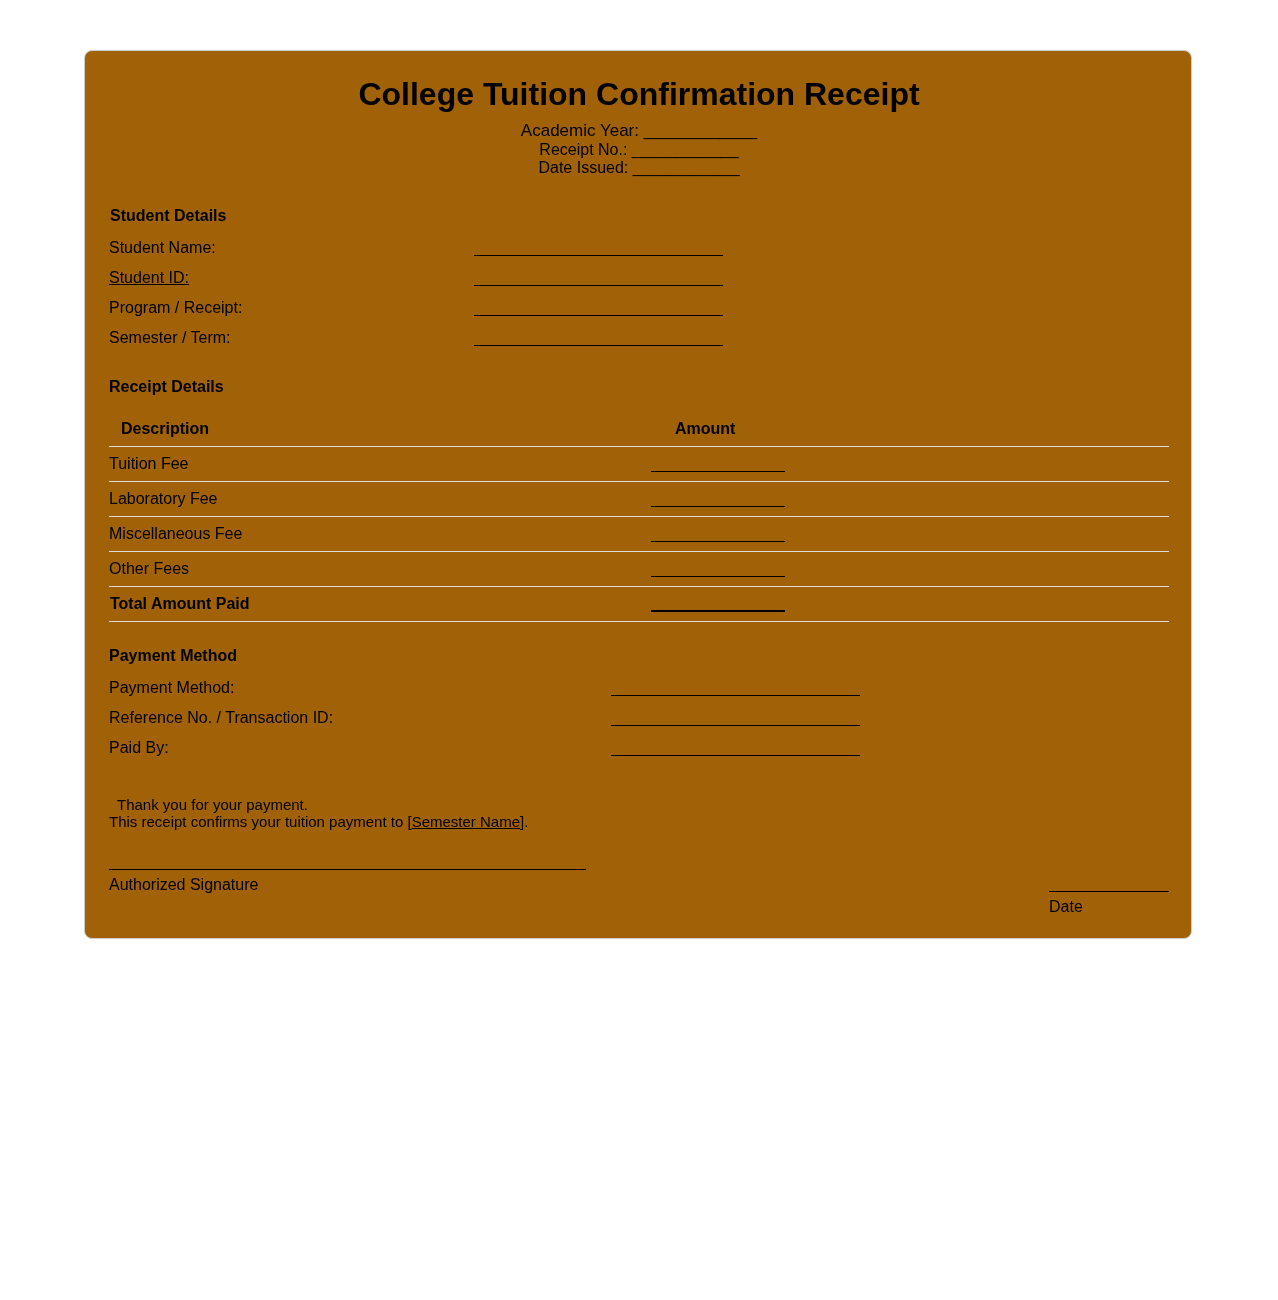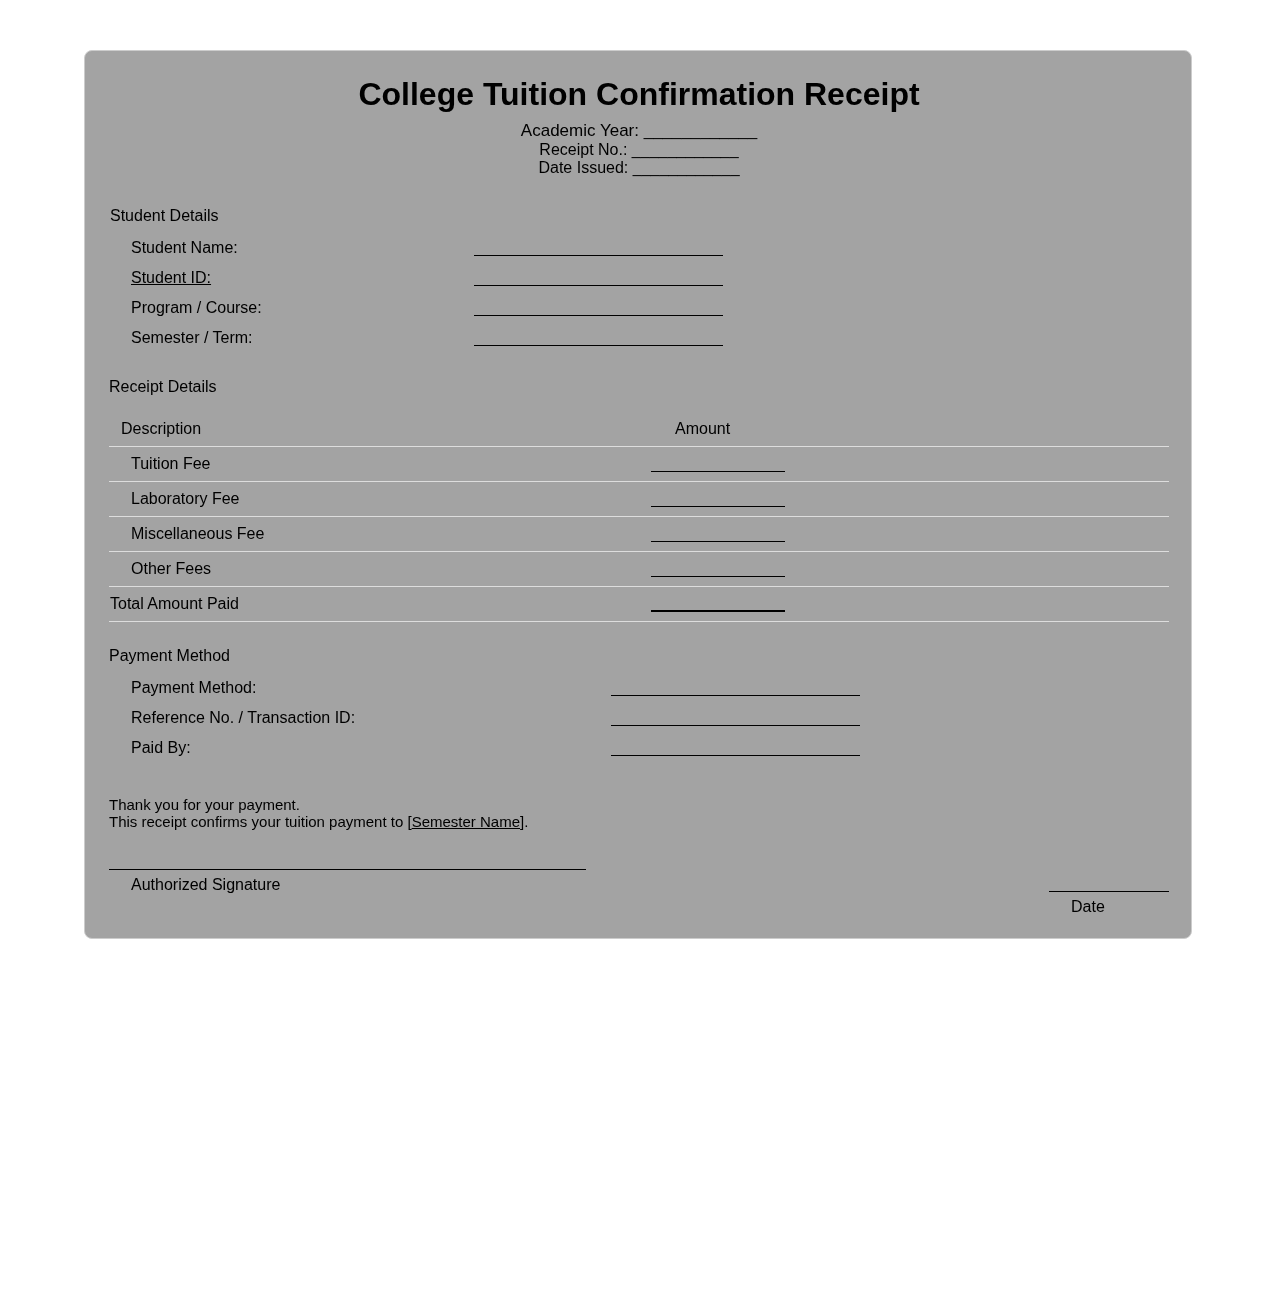--- a/index.html
+++ b/index.html
@@ -1,28 +1,28 @@
 <!DOCTYPE html>
 <html><head>
 <meta charset="utf-8">
 <style>
   html, body { margin: 0; padding: 0; background: #ffffff; }
   body { width: 1278px; height: 1300px; position: relative; font-family: "Liberation Sans", sans-serif; color: #000; }
   .card {
     position: absolute; left: 84px; top: 50px; width: 1108px; height: 889px;
-    border: 1px solid #cccccc; border-radius: 8px; box-sizing: border-box; background: #a3a3a3;
+    border: 1px solid #cccccc; border-radius: 8px; box-sizing: border-box; background: #a16207;
   }
   .abs { position: absolute; white-space: nowrap; }
   .title { left: 0; width: 1108px; top: 24px; text-align: center; font-size: 32px; font-weight: bold; line-height: 38px; }
   .meta { left: 0; width: 1108px; text-align: center; }
   .meta1 { top: 70px; font-size: 17px; line-height: 20px; }
   .meta2 { top: 90px; font-size: 16px; line-height: 18px; }
   .meta3 { top: 108px; font-size: 16px; line-height: 18px; text-align: center; }
-  .h { font-size: 16px; font-weight: normal; line-height: 20px; }
-  .lbl { font-size: 16px; line-height: 20px; margin-left: 22px; }
+  .h { font-size: 16px; font-weight: bold; line-height: 20px; }
+  .lbl { font-size: 16px; line-height: 20px; }
   .line { position: absolute; height: 0; border-top: 1px solid #000; }
   .line.thick { border-top-width: 2px; }
   .rule { position: absolute; left: 24px; width: 1060px; height: 0; border-top: 1px solid #dddddd; }
   .underline { text-decoration: underline; }
   .foot { font-size: 15px; line-height: 17px; }
 </style>
 </head>
 <body>
 
 <div class="card">
@@ -32,21 +32,21 @@
   <div class="abs meta meta3">Date Issued: ____________</div>
 
   <div class="abs h" style="left:25px; top:155px;">Student Details</div>
 
   <div class="abs lbl" style="left:24px; top:187px;">Student Name:</div>
   <div class="line" style="left:389px; top:204px; width:249px;"></div>
 
   <div class="abs lbl" style="left:24px; top:217px;text-decoration:underline;">Student ID:</div>
   <div class="line" style="left:389px; top:234px; width:249px;"></div>
 
-  <div class="abs lbl" style="left:24px; top:247px;">Program / Course:</div>
+  <div class="abs lbl" style="left:24px; top:247px;">Program / Receipt:</div>
   <div class="line" style="left:389px; top:264px; width:249px;"></div>
 
   <div class="abs lbl" style="left:24px; top:277px;text-align:right;">Semester / Term:</div>
   <div class="line" style="left:389px; top:294px; width:249px;"></div>
 
   <div class="abs h" style="left:24px; top:326px;">Receipt Details</div>
 
   <div class="abs h" style="left:36px; top:368px;">Description</div>
   <div class="abs h" style="left:566px; top:368px;margin-left:24px;">Amount</div>
   <div class="rule" style="top:395px;"></div>
@@ -75,21 +75,21 @@
 
   <div class="abs lbl" style="left:24px; top:627px;">Payment Method:</div>
   <div class="line" style="left:526px; top:644px; width:249px;"></div>
 
   <div class="abs lbl" style="left:24px; top:657px;">Reference No. / Transaction ID:</div>
   <div class="line" style="left:526px; top:674px; width:249px;"></div>
 
   <div class="abs lbl" style="left:24px; top:687px;">Paid By:</div>
   <div class="line" style="left:526px; top:704px; width:249px;"></div>
 
-  <div class="abs foot" style="left:24px; top:745px;">Thank you for your payment.</div>
+  <div class="abs foot" style="left:32px; top:745px;">Thank you for your payment.</div>
   <div class="abs foot" style="left:24px; top:762px;"><span>This receipt confirms your tuition payment to [</span><span class="underline">Semester Name</span><span>].</span></div>
 
   <div class="line" style="left:24px; top:818px; width:477px;"></div>
   <div class="abs lbl" style="left:24px; top:824px;">Authorized Signature</div>
 
   <div class="line" style="left:964px; top:840px; width:120px;"></div>
   <div class="abs lbl" style="left:964px; top:846px;">Date</div>
 </div>
 
 </body></html>

